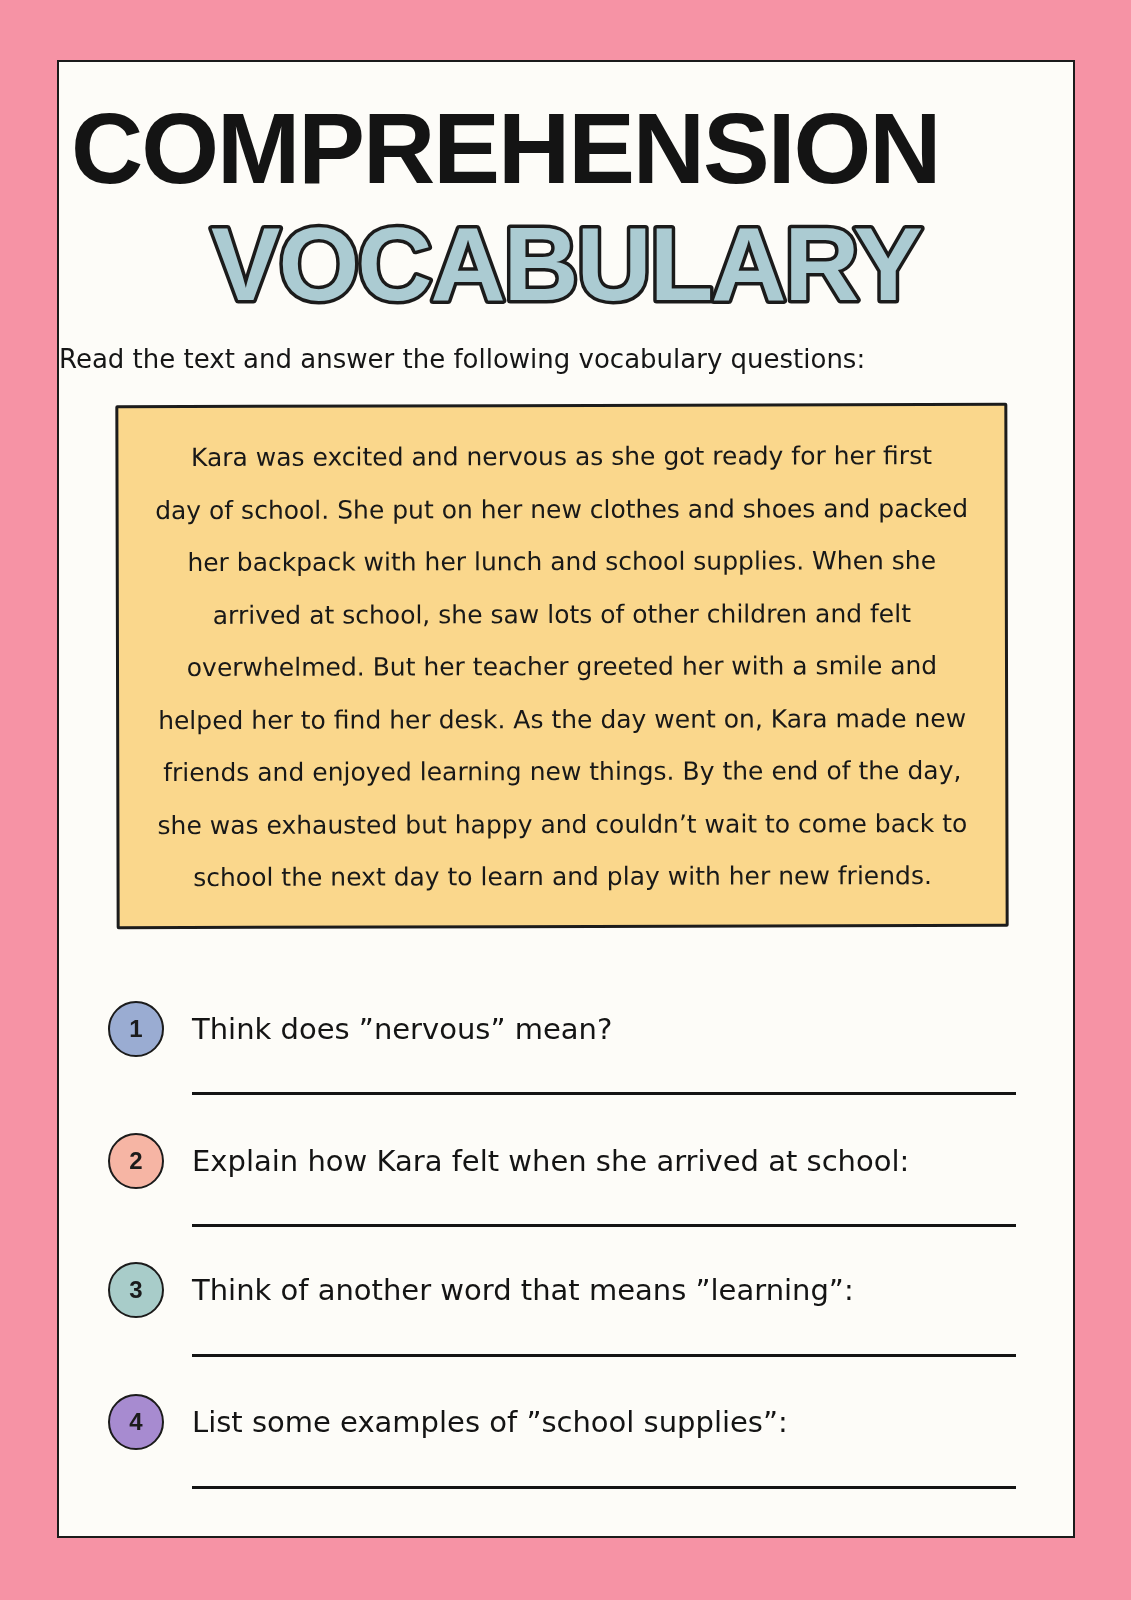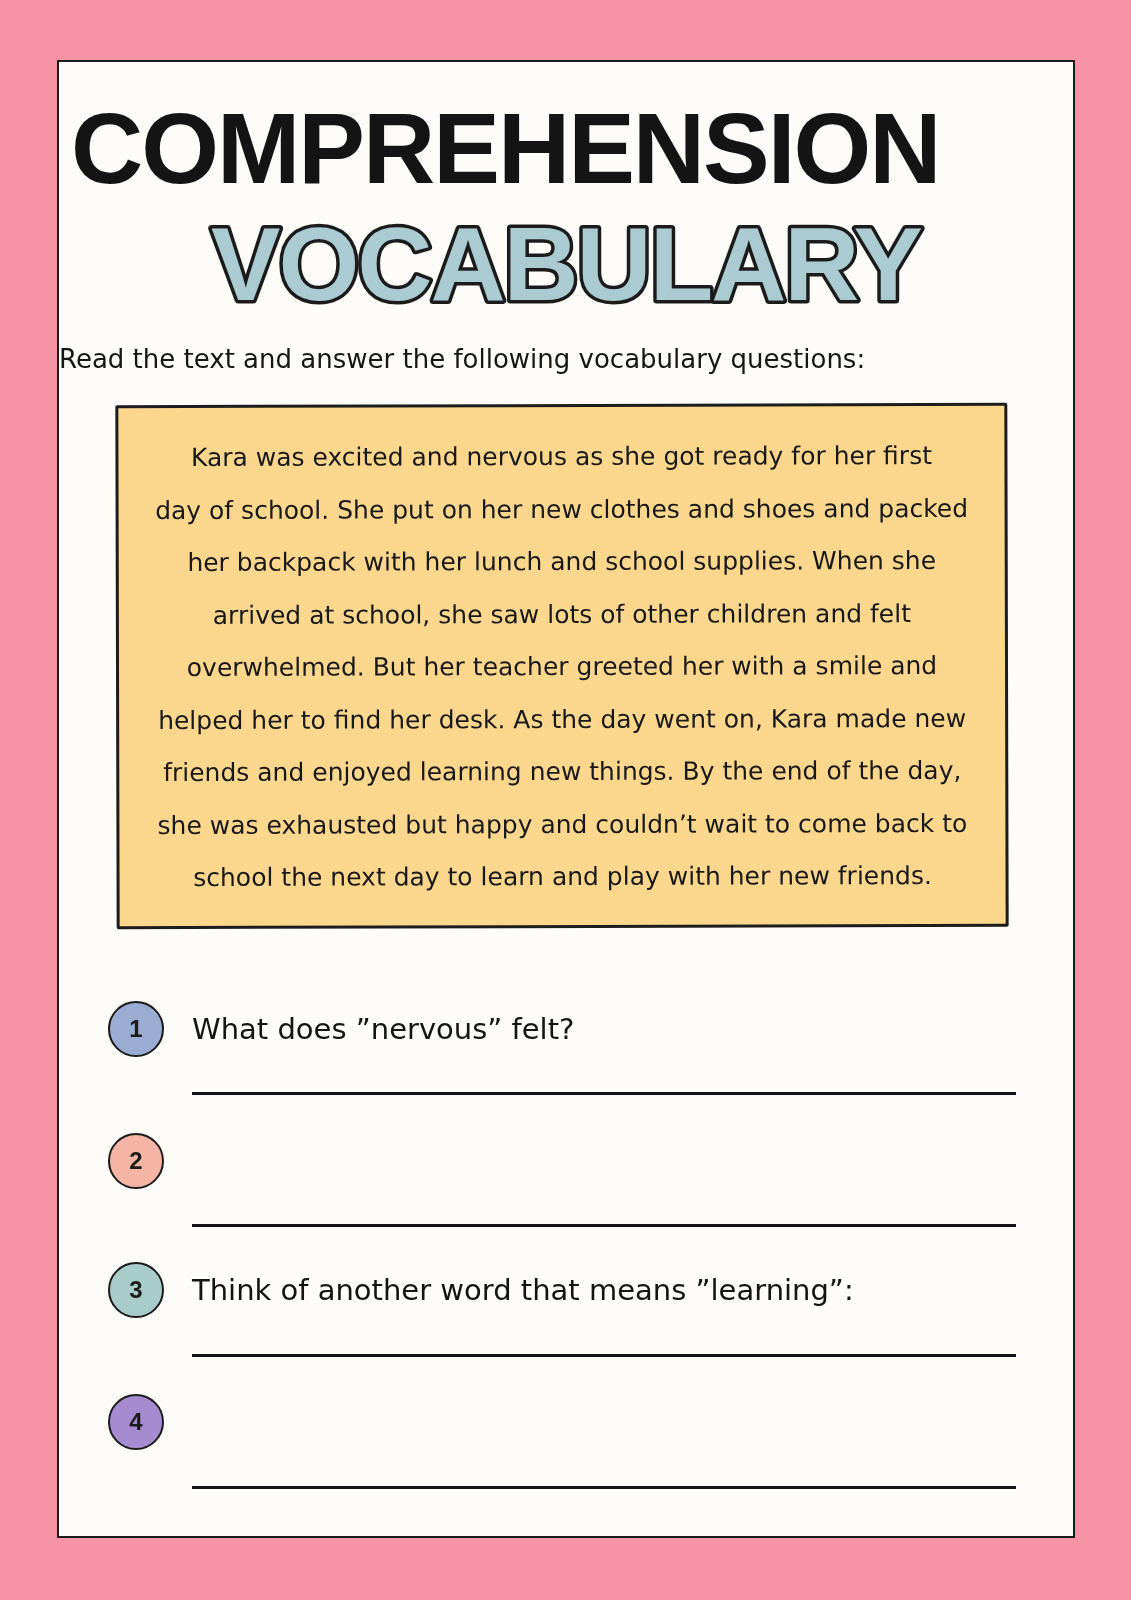--- a/index.html
+++ b/index.html
@@ -158,34 +158,36 @@
 arrived at school, she saw lots of other children and felt
 overwhelmed. But her teacher greeted her with a smile and
 helped her to find her desk. As the day went on, Kara made new
 friends and enjoyed learning new things. By the end of the day,
 she was exhausted but happy and couldn’t wait to come back to
 school the next day to learn and play with her new friends.</div>
     </div>
 
     <div class="q-row q1-row">
       <div class="q-circle" style="background: rgb(154, 172, 210);">1</div>
-      <div class="q-text">What does ”nervous” felt?</div>
+      <div class="q-text">Think does ”nervous” mean?</div>
     </div>
     <div class="answer-line q1-line"></div>
 
     <div class="q-row q2-row">
       <div class="q-circle" style="background: rgb(246, 181, 164);">2</div>
+      <div class="q-text">Explain how Kara felt when she arrived at school:</div>
     </div>
     <div class="answer-line q2-line"></div>
 
     <div class="q-row q3-row">
       <div class="q-circle" style="background: rgb(168, 204, 201);">3</div>
       <div class="q-text">Think of another word that means ”learning”:</div>
     </div>
     <div class="answer-line q3-line"></div>
 
     <div class="q-row q4-row">
       <div class="q-circle" style="background: rgb(167, 139, 208);">4</div>
+      <div class="q-text">List some examples of ”school supplies”:</div>
     </div>
     <div class="answer-line q4-line"></div>
 
   </div>
 </div>
 
 </body></html>

